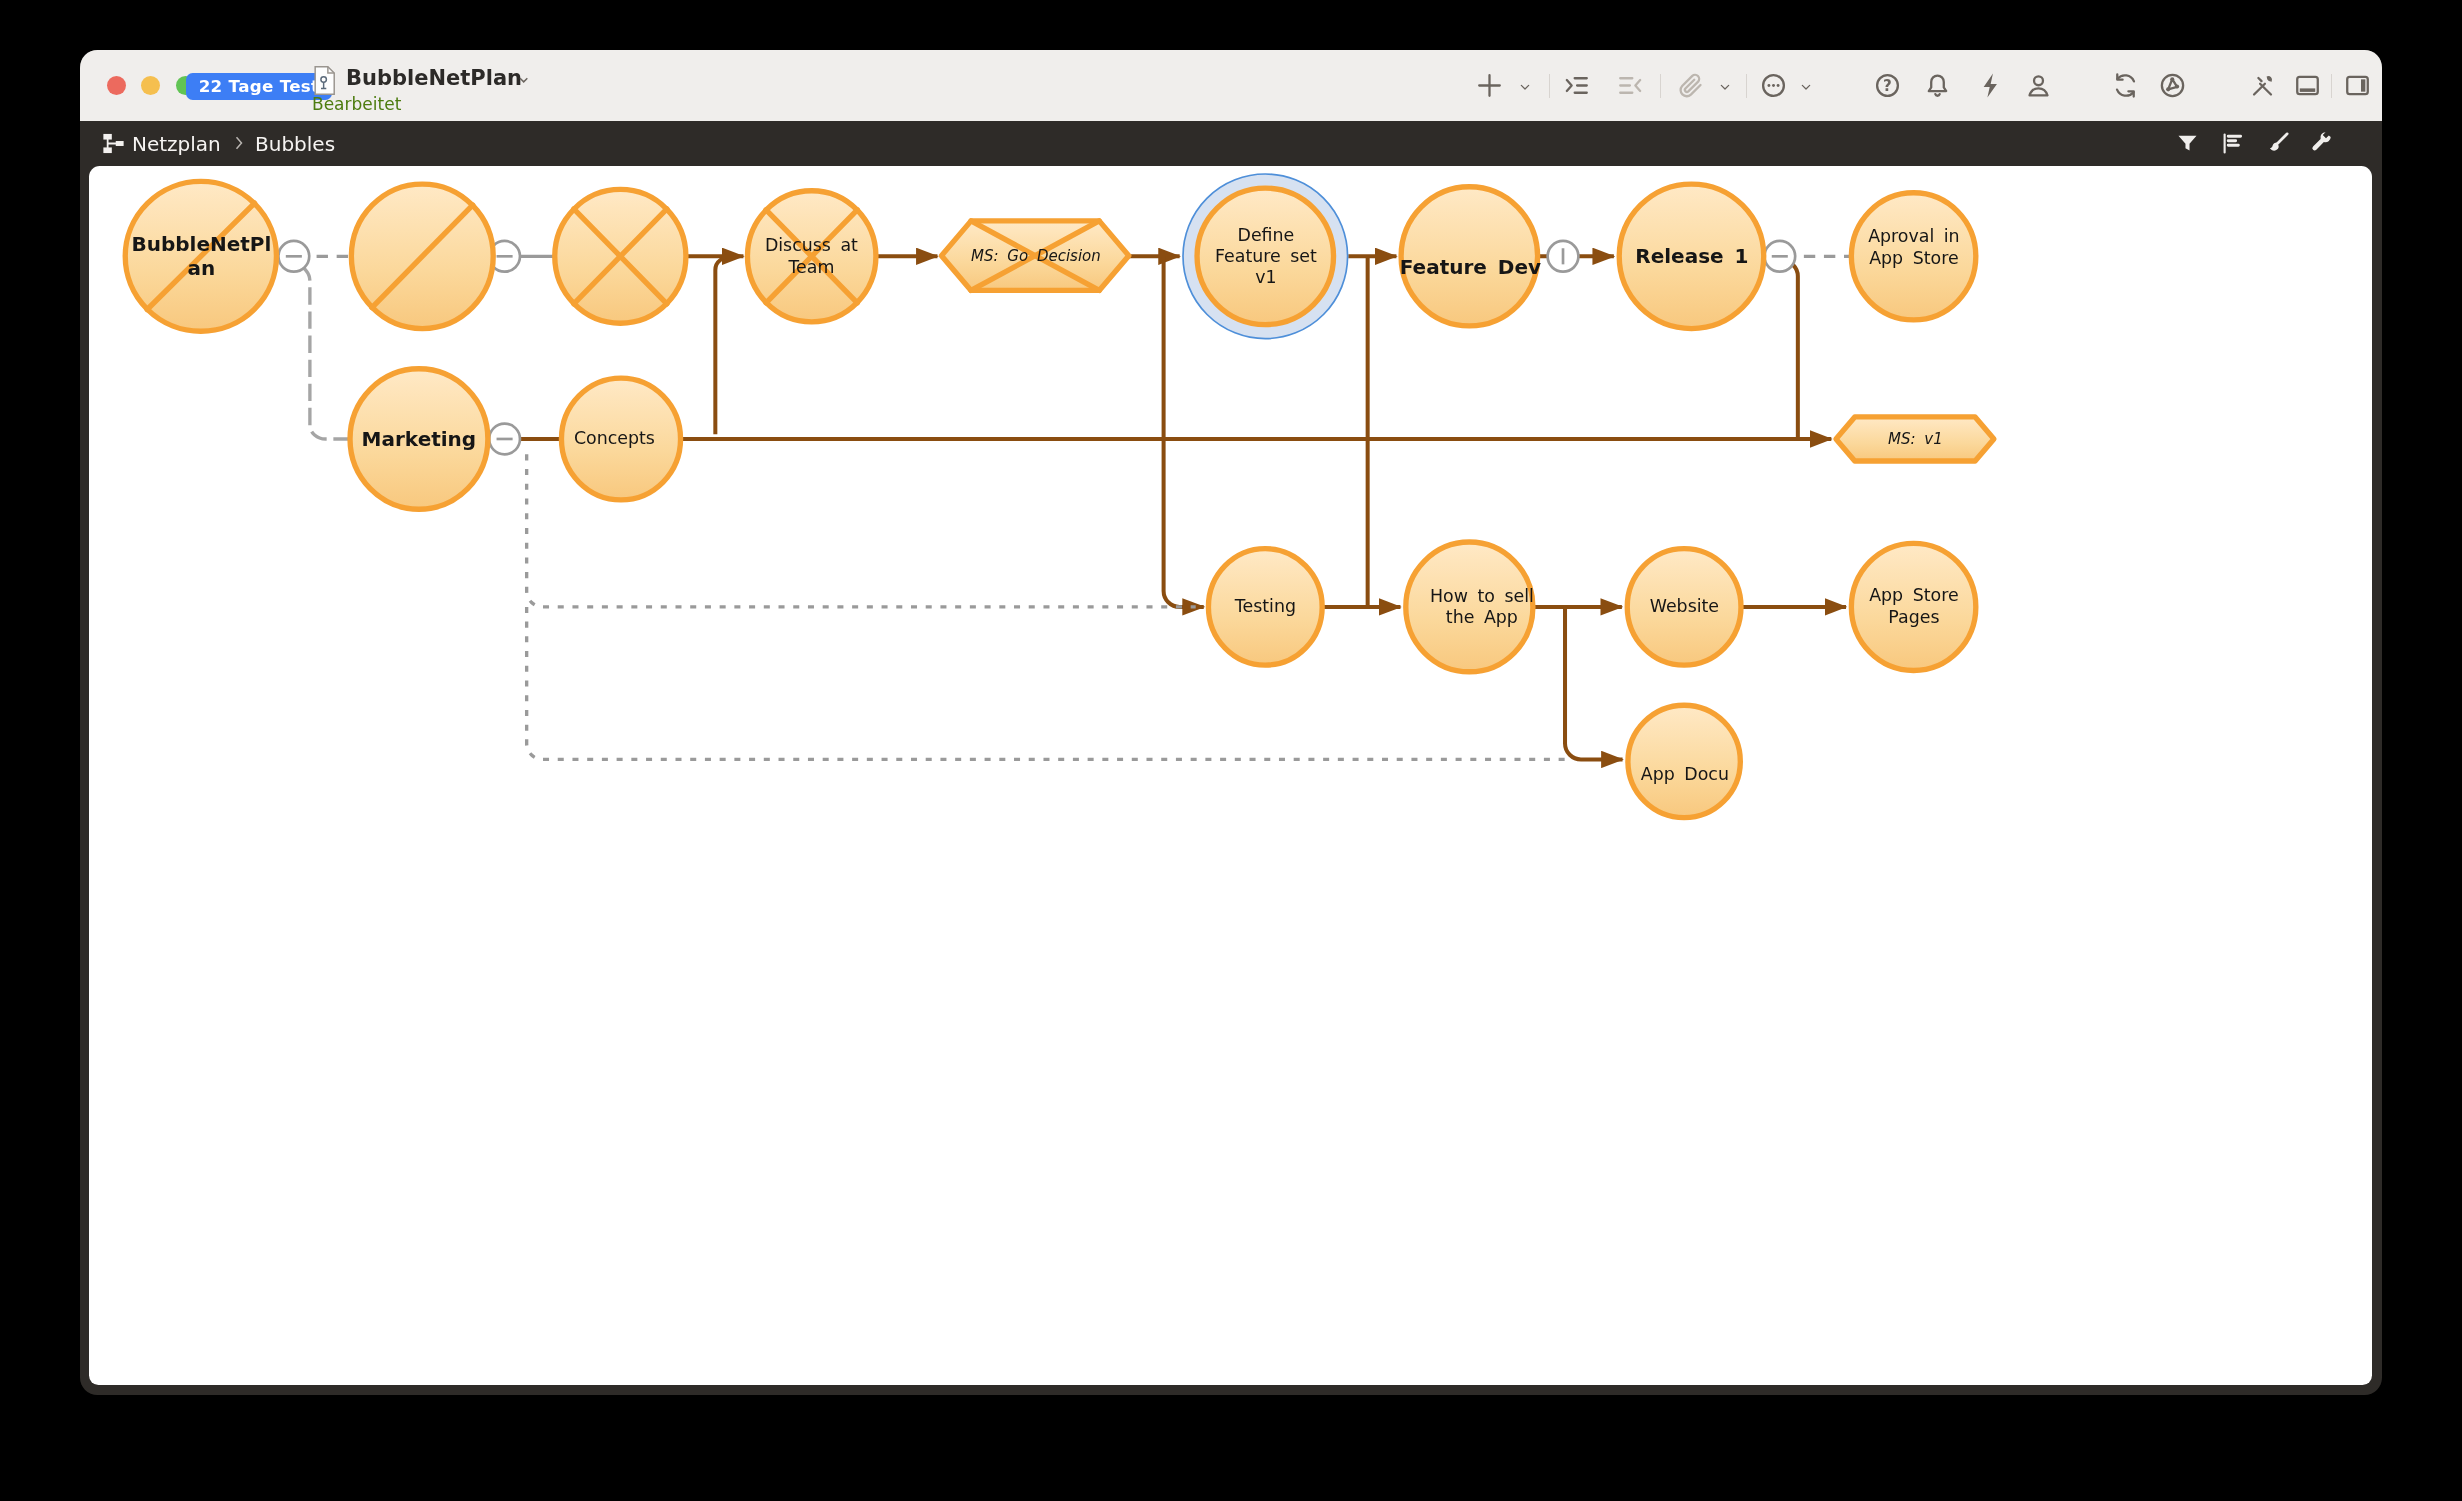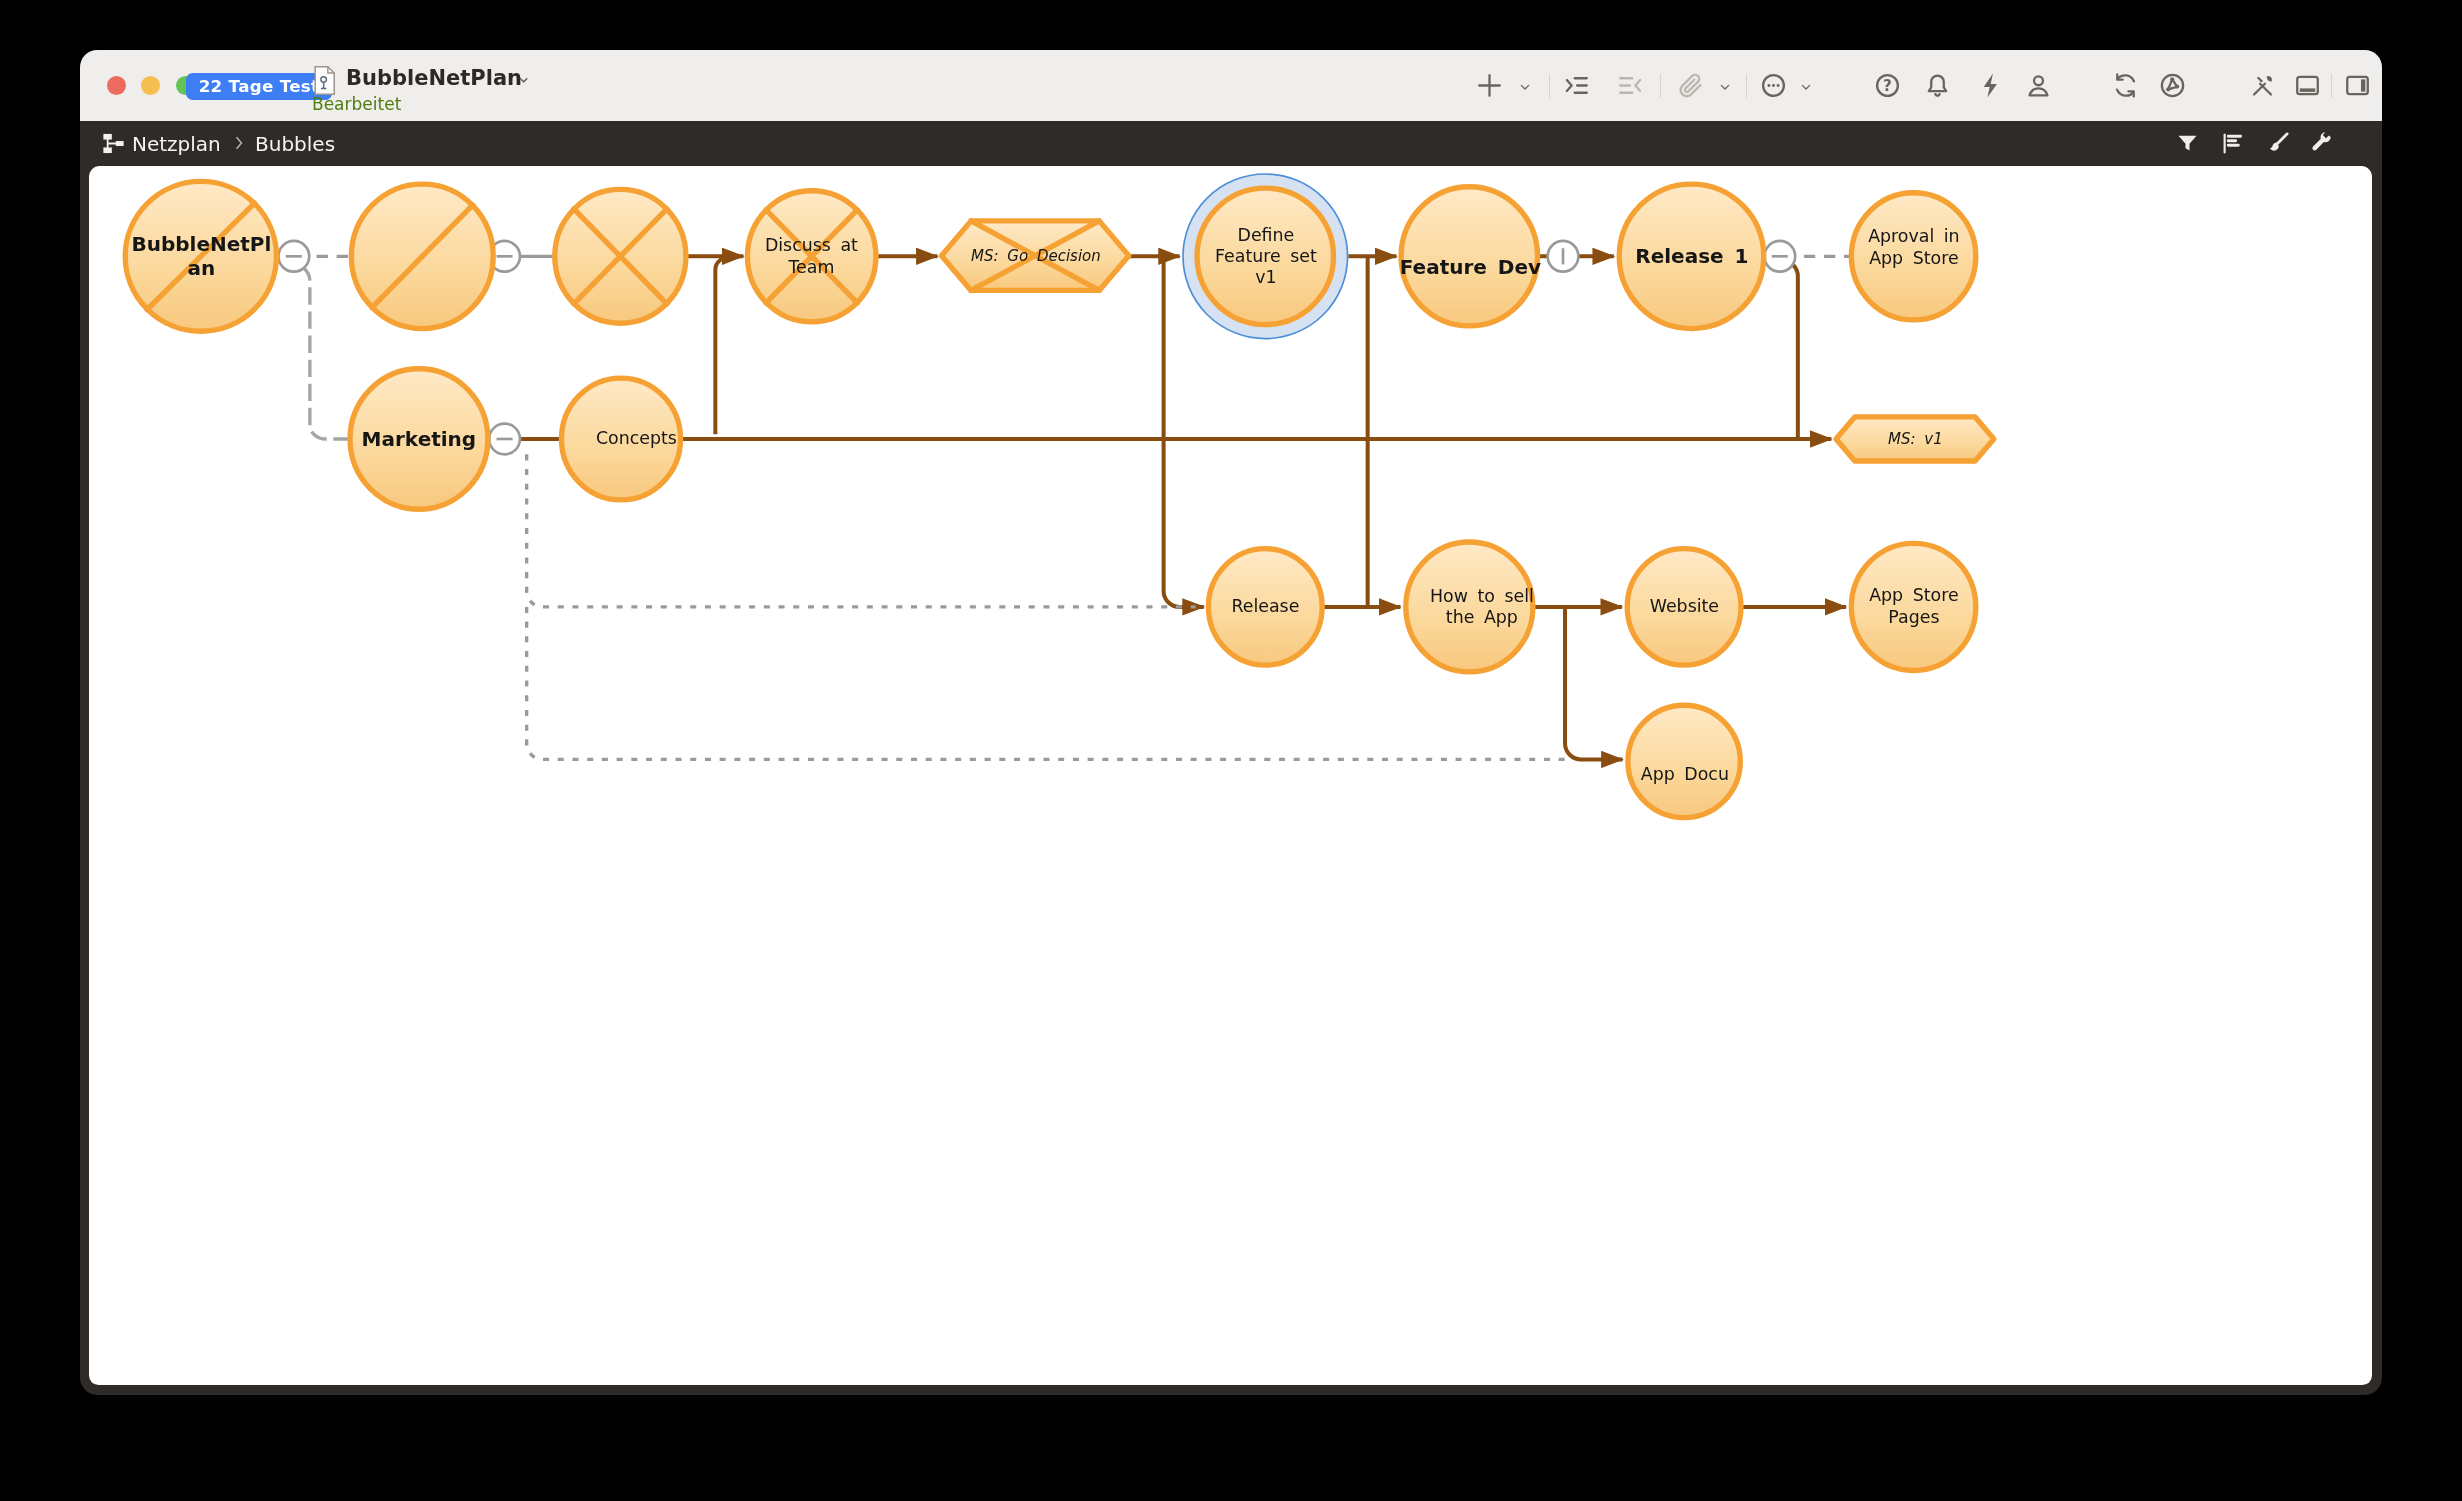--- a/index.html
+++ b/index.html
@@ -287,23 +287,23 @@
       </svg>
     <div id="labels">
         <div class="nlabel bold brk" style="left: 40px; top: 15.4px; width: 144px; height: 150px;">BubbleNetPlan</div>
         <div class="nlabel" style="left: 667px; top: 25px; width: 110px; height: 131px;">Discuss at Team</div>
         <div class="nlabel italic" style="left: 867px; top: 55px; width: 159px; height: 70px;">MS: Go Decision</div>
         <div class="nlabel" style="left: 1118px; top: 22px; width: 117px; height: 137px;">Define Feature set v1</div>
         <div class="nlabel bold" style="left: 1316px; top: 32px; width: 130px; height: 139px;">Feature Dev</div>
         <div class="nlabel bold" style="left: 1534px; top: 18px; width: 137px; height: 145px;">Release 1</div>
         <div class="nlabel" style="left: 1771px; top: 18px; width: 107px; height: 127px;">Aproval in App Store</div>
         <div class="nlabel bold" style="left: 264px; top: 203px; width: 131px; height: 141px;">Marketing</div>
-        <div class="nlabel" style="left: 496px; top: 212px; width: 102px; height: 122px;">Concepts</div>
+        <div class="nlabel" style="left: 474px; top: 212px; width: 102px; height: 122px;">Concepts</div>
         <div class="nlabel italic" style="left: 1759px; top: 251px; width: 134px; height: 44px;">MS: v1</div>
-        <div class="nlabel" style="left: 1127px; top: 383px; width: 98px; height: 116px;">Release</div>
+        <div class="nlabel" style="left: 1127px; top: 383px; width: 98px; height: 116px;">Testing</div>
         <div class="nlabel" style="left: 1326px; top: 376px; width: 109px; height: 130px; margin-left: 12px;">How to sell the App</div>
         <div class="nlabel" style="left: 1546px; top: 383px; width: 98px; height: 116px;">Website</div>
         <div class="nlabel" style="left: 1771px; top: 377px; width: 107px; height: 127px;">App Store Pages</div>
         <div class="nlabel" style="left: 1547px; top: 553px; width: 97px; height: 112px;">App Docu</div>
       </div>
   </div>
 </div>
 
 
 </body></html>

